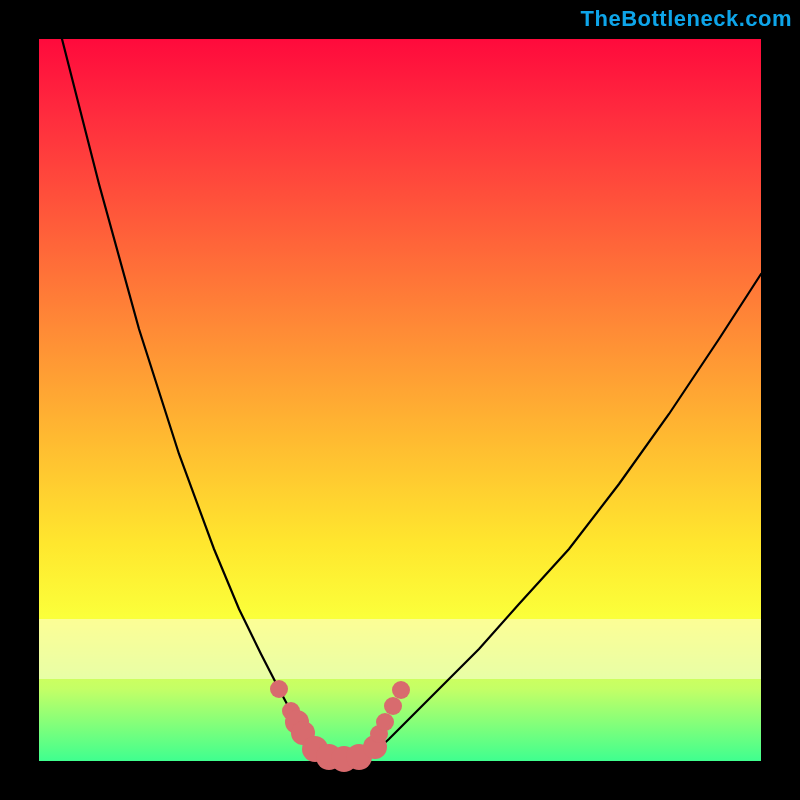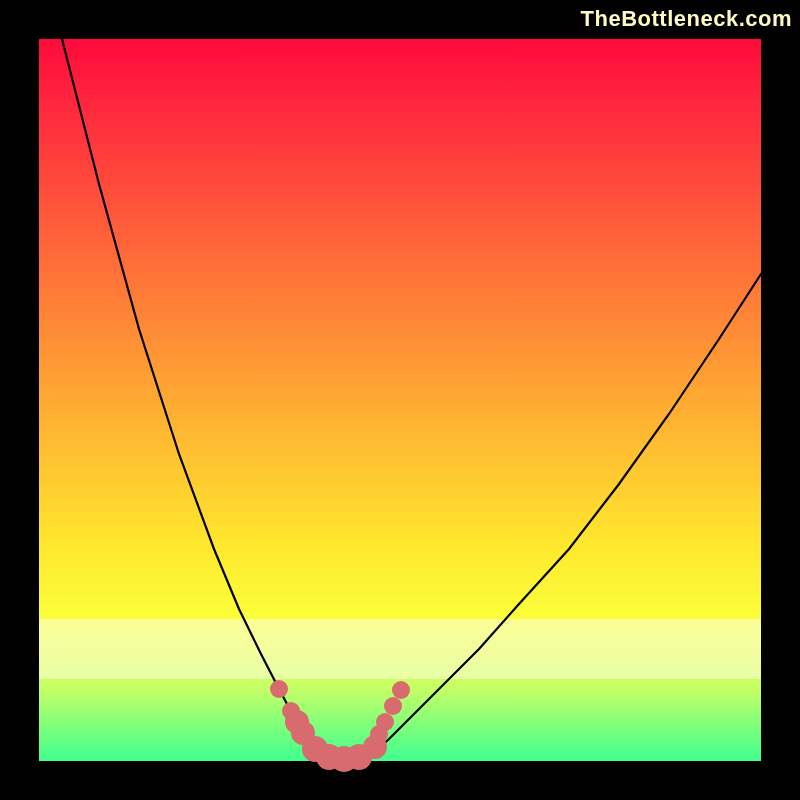--- a/index.html
+++ b/index.html
@@ -42,21 +42,21 @@
     background: #fffde0;
     opacity: 0.55;
   }
   .watermark {
     position: absolute;
     top: 6px;
     right: 8px;
     font-family: Arial, Helvetica, sans-serif;
     font-size: 22px;
     font-weight: 600;
-    color: #fef9c3;
+    color: #0ea5e9;
     letter-spacing: 0.5px;
     user-select: none;
   }
   svg.curve {
     position: absolute;
     left: 0;
     top: 0;
     width: 722px;
     height: 722px;
     overflow: visible;

